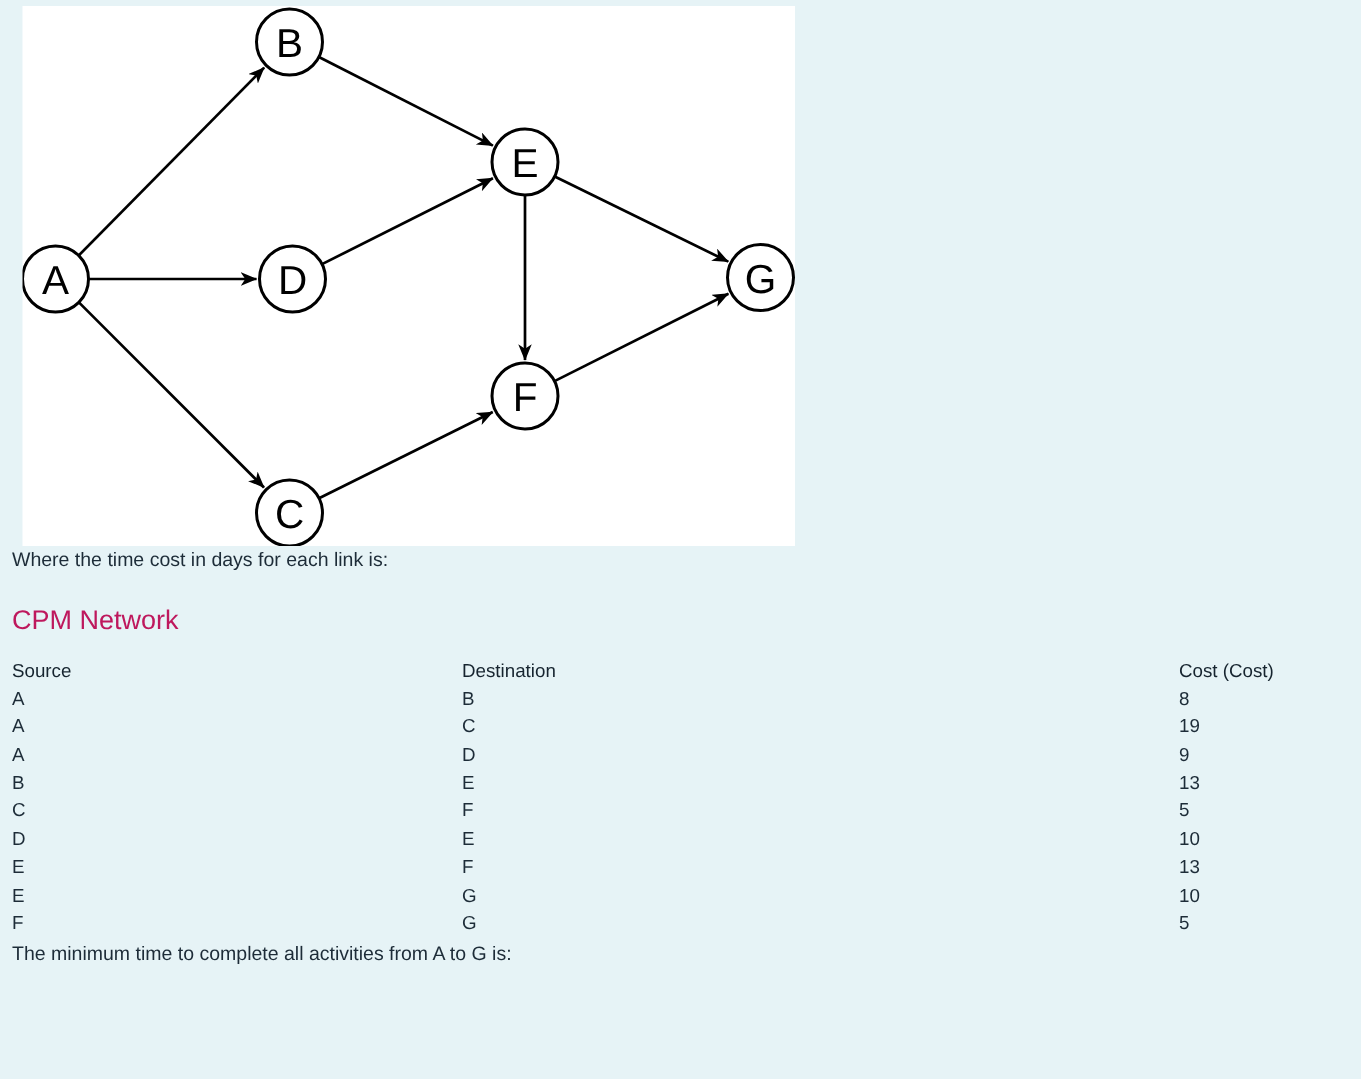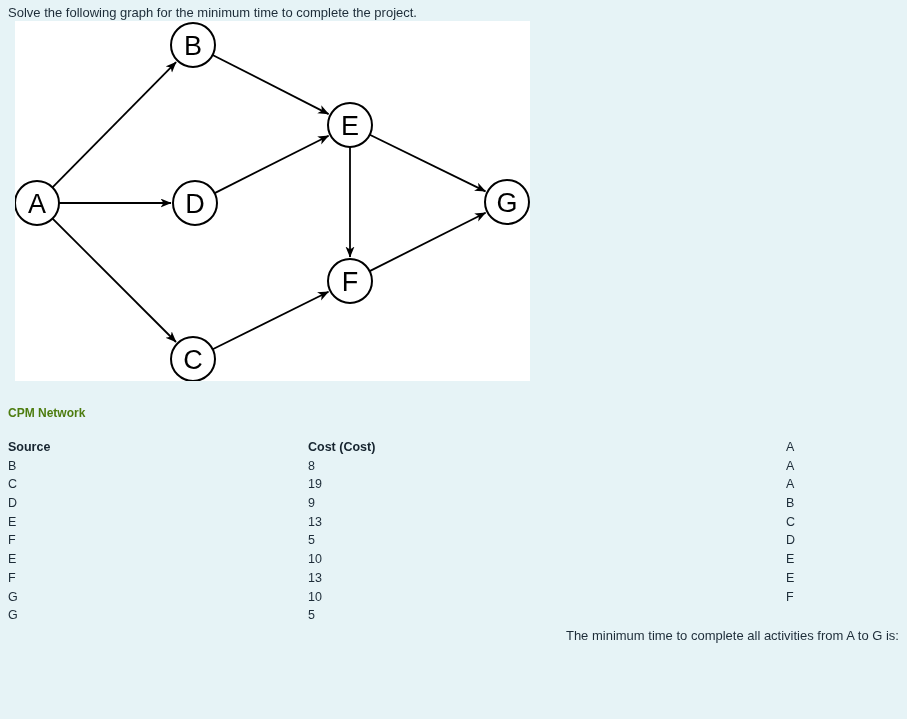--- a/index.html
+++ b/index.html
@@ -39,47 +39,46 @@
     font-size: 27px;
     fill: #000000;
   }
   .edge-line {
     stroke: #000000;
     stroke-width: 1.8;
   }
   .where-text { margin-top: 28px; }
   h2.section-heading {
     margin: 22px 0 17px 0;
-    font-size: 12px;
+    font-size: 18px;
     line-height: 20px;
-    font-weight: bold;
-    color: #4d7c0f;
+    font-weight: normal;
+    color: #be185d;
   }
   .cpm-table {
     display: grid;
     grid-template-columns: 300px 478px auto;
     grid-auto-rows: 18.7px;
     font-size: 12.5px;
   }
   .cpm-table .cell {
     white-space: nowrap;
     overflow: hidden;
   }
   .cpm-table .header {
-    font-weight: bold;
+    font-weight: normal;
     color: #16242f;
   }
-  .footer-text { margin-top: 20px; text-align: right; }
+  .footer-text { margin-top: 20px; }
 </style>
 </head>
 <body>
 
 <div class="page">
 
-  <p class="body-text instruction">Solve the following graph for the minimum time to complete the project.</p>
 
   <div class="graph-box">
     <svg id="graph-svg" xmlns="http://www.w3.org/2000/svg" width="515" height="360" viewBox="0 0 515 360">
         <defs>
           <marker id="arrowhead" markerWidth="12" markerHeight="10" refX="10.5" refY="4.5" orient="auto" markerUnits="userSpaceOnUse">
             <path d="M0,0 L11,4.5 L0,9 L3,4.5 Z" fill="#000000"></path>
           </marker>
         </defs>
         <line x1="37.5" y1="166.3" x2="161.1" y2="41.1" class="edge-line" marker-end="url(#arrowhead)"></line>
         <line x1="44.0" y1="182.0" x2="156.0" y2="182.0" class="edge-line" marker-end="url(#arrowhead)"></line>
@@ -114,25 +113,27 @@
           <circle cx="335" cy="260" r="22" class="node-circle"></circle>
           <text x="335" y="260" text-anchor="middle" dominant-baseline="central" dy="1" class="node-label">F</text>
         </g>
         <g>
           <circle cx="492" cy="181" r="22" class="node-circle"></circle>
           <text x="492" y="181" text-anchor="middle" dominant-baseline="central" dy="1" class="node-label">G</text>
         </g>
       </svg>
   </div>
 
+  <p class="body-text where-text">Where the time cost in days for each link is:</p>
 
   <h2 class="section-heading">CPM Network</h2>
 
   <div class="cpm-table">
     <div class="cell header">Source</div>
+    <div class="cell header">Destination</div>
     <div class="cell header">Cost (Cost)</div>
 
   <div class="cell">A</div>
       <div class="cell">B</div>
       <div class="cell">8</div>
       <div class="cell">A</div>
       <div class="cell">C</div>
       <div class="cell">19</div>
       <div class="cell">A</div>
       <div class="cell">D</div>

